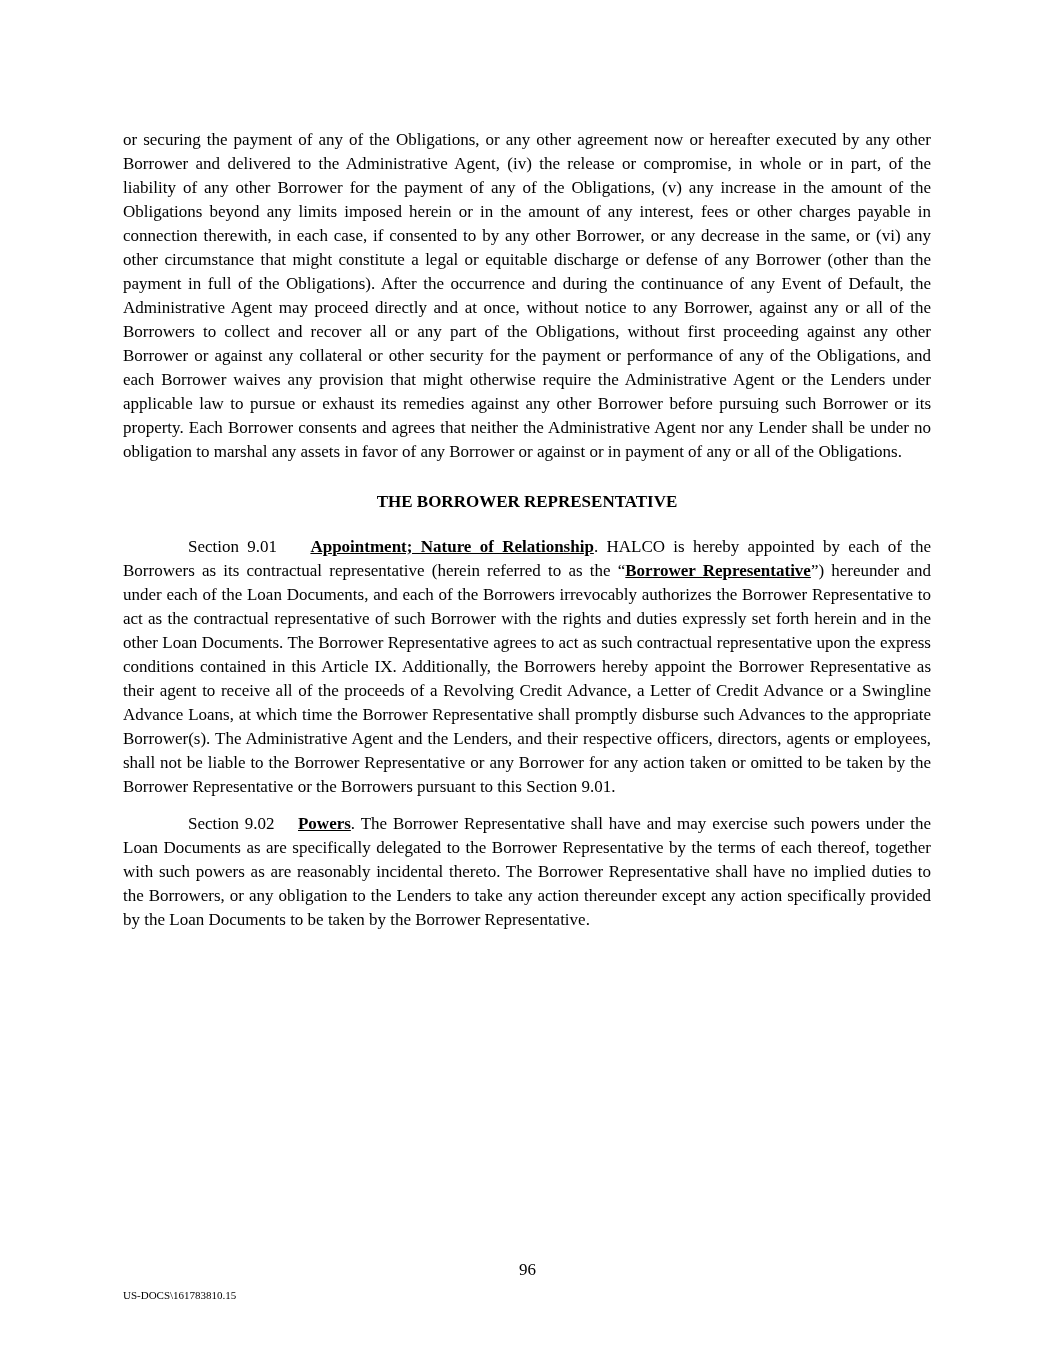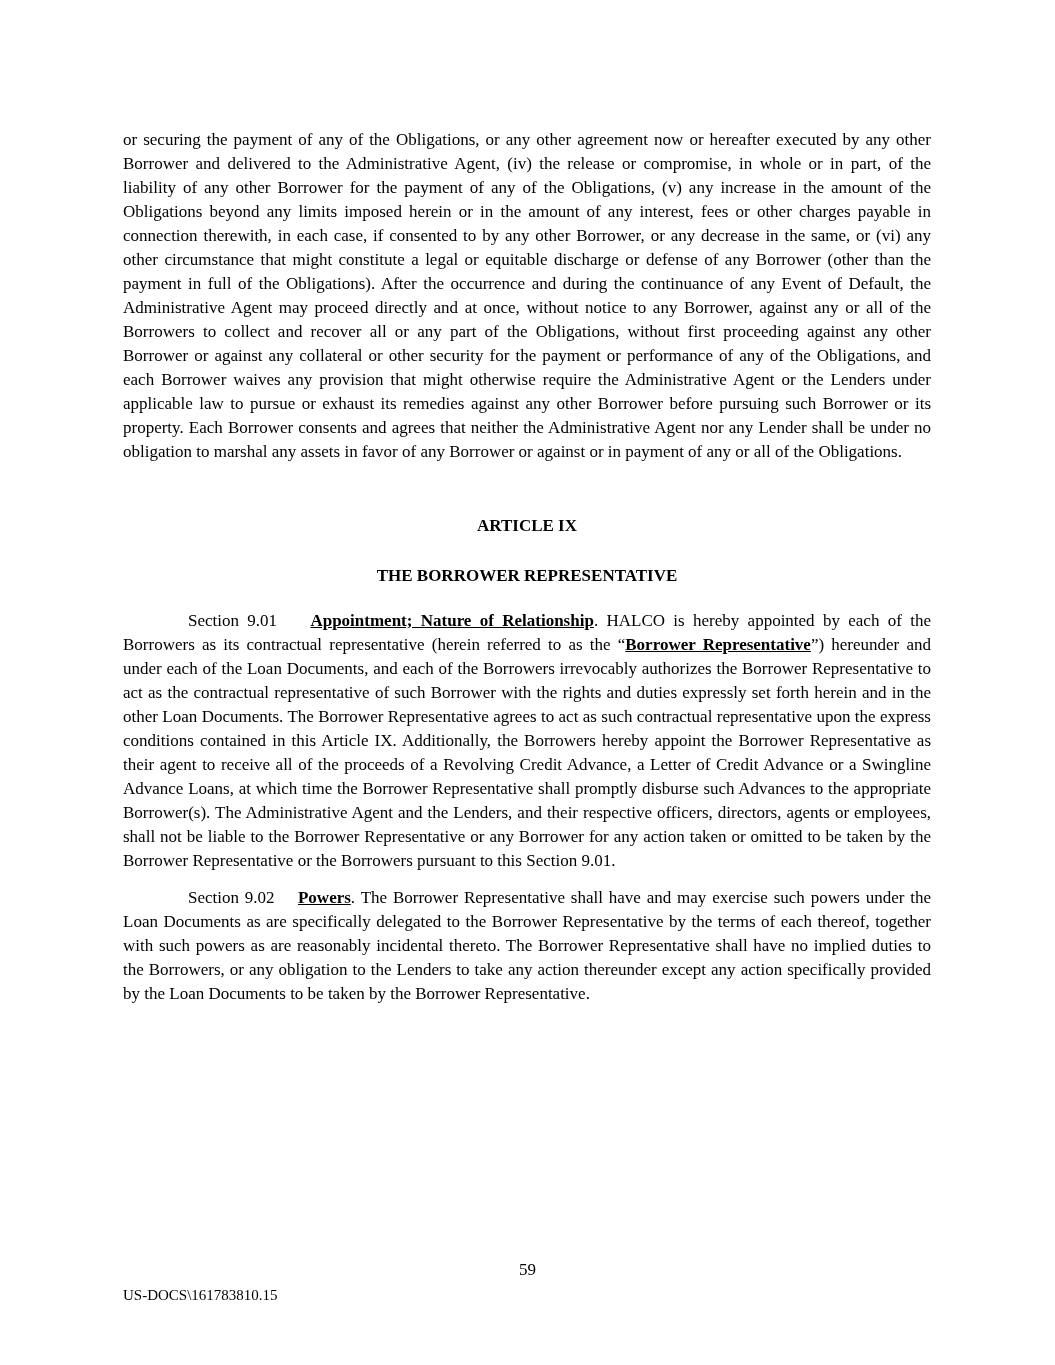--- a/index.html
+++ b/index.html
@@ -56,36 +56,35 @@
     right: 0;
     top: 1258px;
     text-align: center;
     font-size: 17px;
     line-height: 24px;
   }
   .footer-doc-id {
     position: absolute;
     left: 123px;
     top: 1288px;
-    font-size: 15px;
+    font-size: 11px;
     line-height: 14px;
   }
 </style>
 </head>
 <body>
 
 <div class="page">
 
   <p class="para">or securing the payment of any of the Obligations, or any other agreement now or hereafter executed by any other Borrower and delivered to the Administrative Agent, (iv) the release or compromise, in whole or in part, of the liability of any other Borrower for the payment of any of the Obligations, (v) any increase in the amount of the Obligations beyond any limits imposed herein or in the amount of any interest, fees or other charges payable in connection therewith, in each case, if consented to by any other Borrower, or any decrease in the same, or (vi) any other circumstance that might constitute a legal or equitable discharge or defense of any Borrower (other than the payment in full of the Obligations). After the occurrence and during the continuance of any Event of Default, the Administrative Agent may proceed directly and at once, without notice to any Borrower, against any or all of the Borrowers to collect and recover all or any part of the Obligations, without first proceeding against any other Borrower or against any collateral or other security for the payment or performance of any of the Obligations, and each Borrower waives any provision that might otherwise require the Administrative Agent or the Lenders under applicable law to pursue or exhaust its remedies against any other Borrower before pursuing such Borrower or its property. Each Borrower consents and agrees that neither the Administrative Agent nor any Lender shall be under no obligation to marshal any assets in favor of any Borrower or against or in payment of any or all of the Obligations.</p>
 
-  <h1 class="heading">ARTICLE IX</h1>
 
   <h2 class="subheading">THE BORROWER REPRESENTATIVE</h2>
 
   <p class="para section"><span>Section 9.01</span><span>&nbsp;&nbsp;&nbsp; </span><span class="underline">Appointment; Nature of Relationship</span><span>. HALCO is hereby appointed by each of the Borrowers as its contractual representative (herein referred to as the “</span><span class="underline">Borrower Representative</span><span>”) hereunder and under each of the Loan Documents, and each of the Borrowers irrevocably authorizes the Borrower Representative to act as the contractual representative of such Borrower with the rights and duties expressly set forth herein and in the other Loan Documents. The Borrower Representative agrees to act as such contractual representative upon the express conditions contained in this Article IX. Additionally, the Borrowers hereby appoint the Borrower Representative as their agent to receive all of the proceeds of a Revolving Credit Advance, a Letter of Credit Advance or a Swingline Advance Loans, at which time the Borrower Representative shall promptly disburse such Advances to the appropriate Borrower(s). The Administrative Agent and the Lenders, and their respective officers, directors, agents or employees, shall not be liable to the Borrower Representative or any Borrower for any action taken or omitted to be taken by the Borrower Representative or the Borrowers pursuant to this Section 9.01.</span></p>
 
   <p class="para section"><span>Section 9.02</span><span>&nbsp;&nbsp;&nbsp; </span><span class="underline">Powers</span><span>.  The Borrower Representative shall have and may exercise such powers under the Loan Documents as are specifically delegated to the Borrower Representative by the terms of each thereof, together with such powers as are reasonably incidental thereto. The Borrower Representative shall have no implied duties to the Borrowers, or any obligation to the Lenders to take any action thereunder except any action specifically provided by the Loan Documents to be taken by the Borrower Representative.</span></p>
 
-  <div class="page-number">59</div>
+  <div class="page-number">96</div>
 
   <div class="footer-doc-id">US-DOCS\161783810.15</div>
 
 </div>
 
 </body></html>

